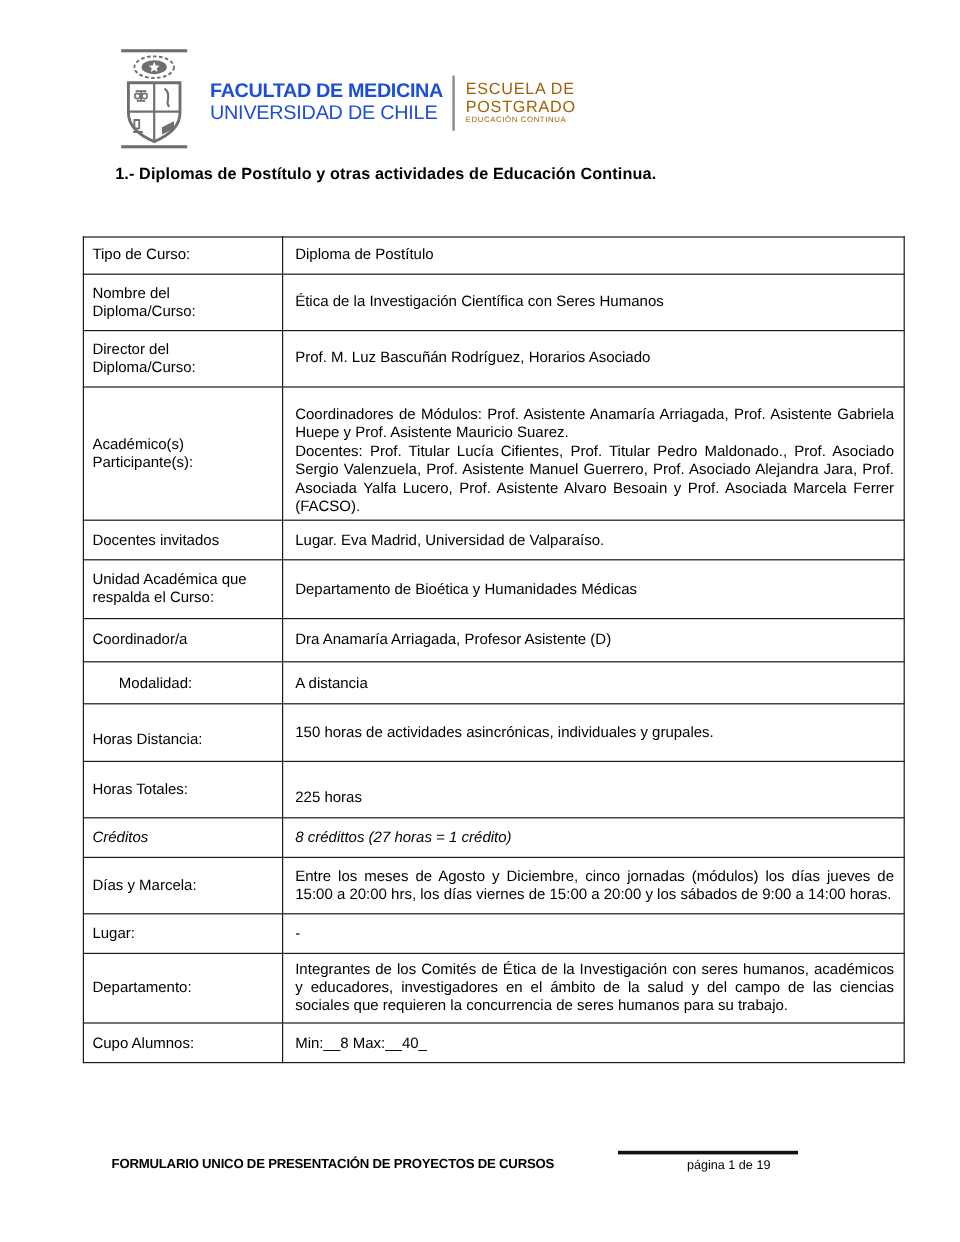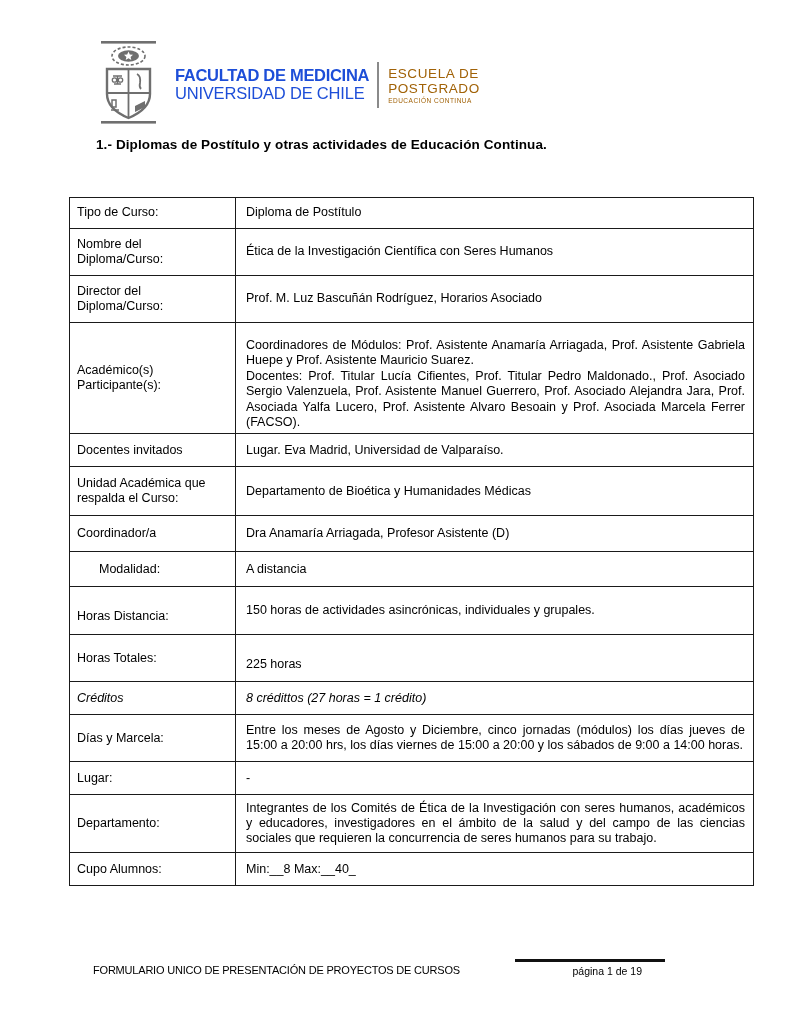--- a/index.html
+++ b/index.html
@@ -39,21 +39,21 @@
     overflow:hidden;
   }
   td.lbl{width:164px;padding:3px 4px 3px 7px;}
   td.val{padding:3px 8px 3px 10px;}
   td.v-top{vertical-align:top;padding-top:15px;}
   td.justify{text-align:justify;}
   td.indent{padding-left:29px;}
   
   .footer-form-name{
     position:absolute;left:93px;top:964px;
-    font-size:11px;font-weight:400;letter-spacing:-0.2px;white-space:nowrap;
+    font-size:11px;font-weight:700;letter-spacing:-0.2px;white-space:nowrap;
   }
   .footer-line{
     position:absolute;left:515px;top:959px;width:150px;height:3px;background:#111;
   }
   .footer-page{
     position:absolute;left:492px;top:965px;width:150px;
     font-size:10.5px;text-align:right;white-space:nowrap;
   }
 </style>
 </head>

